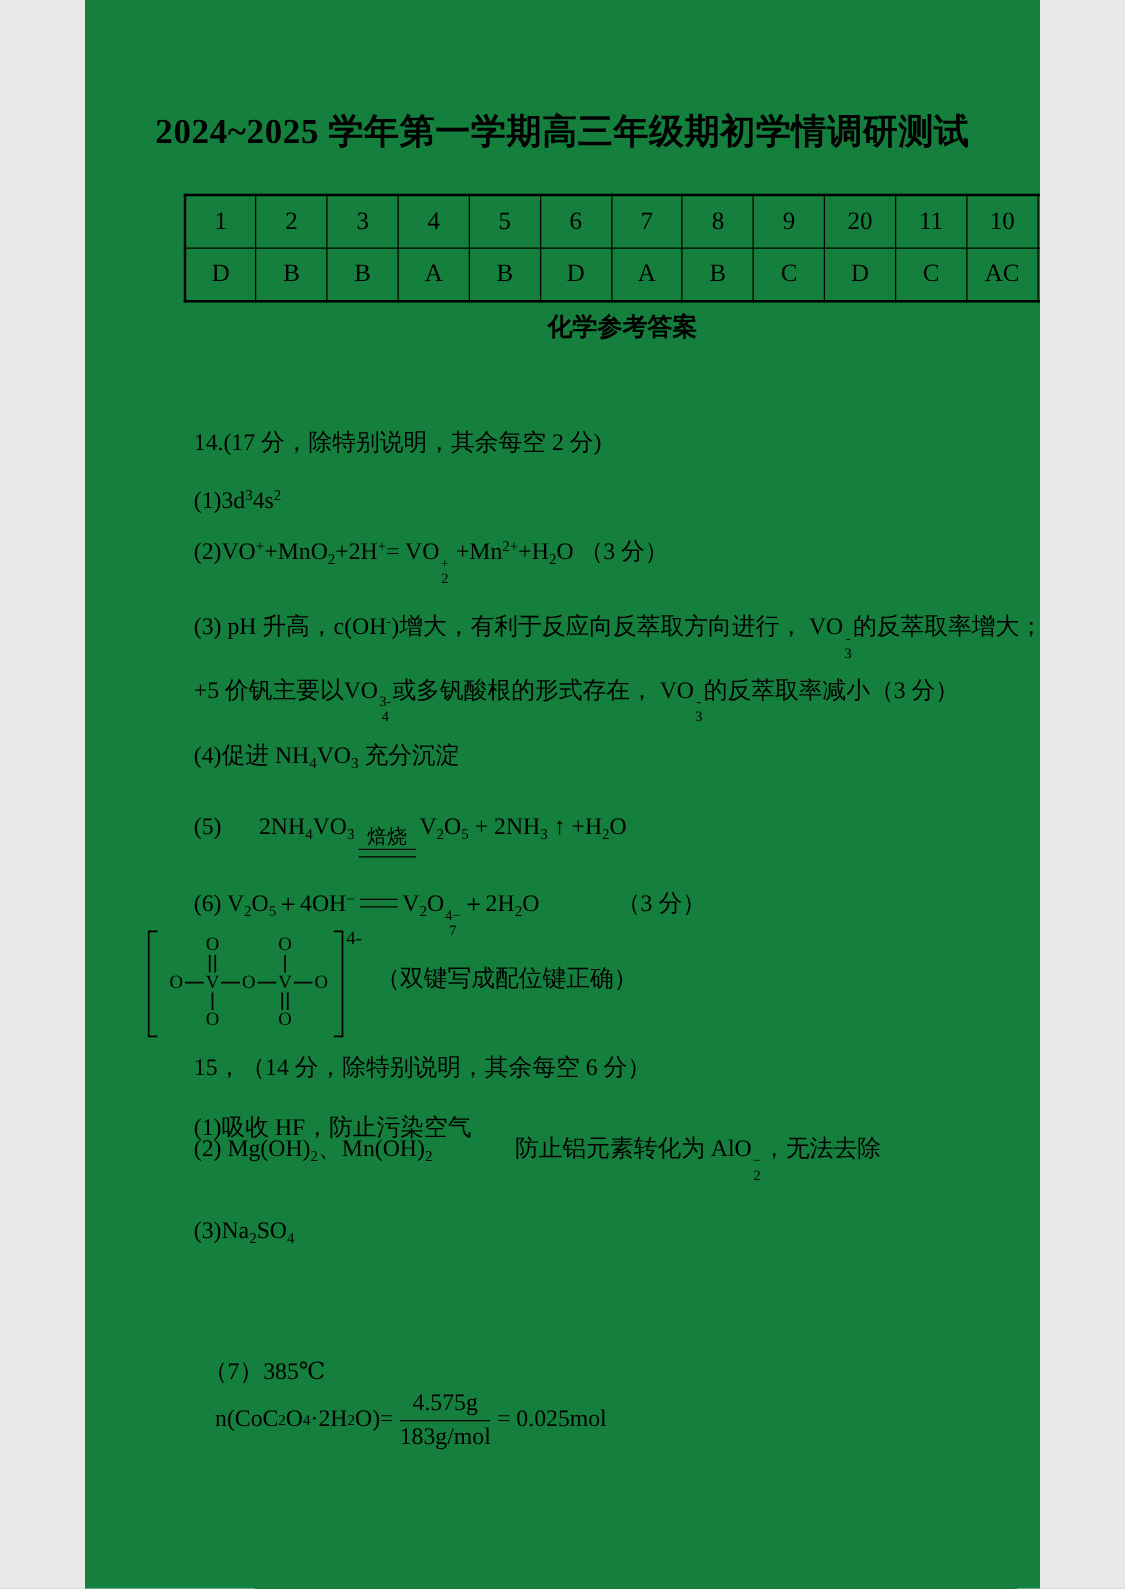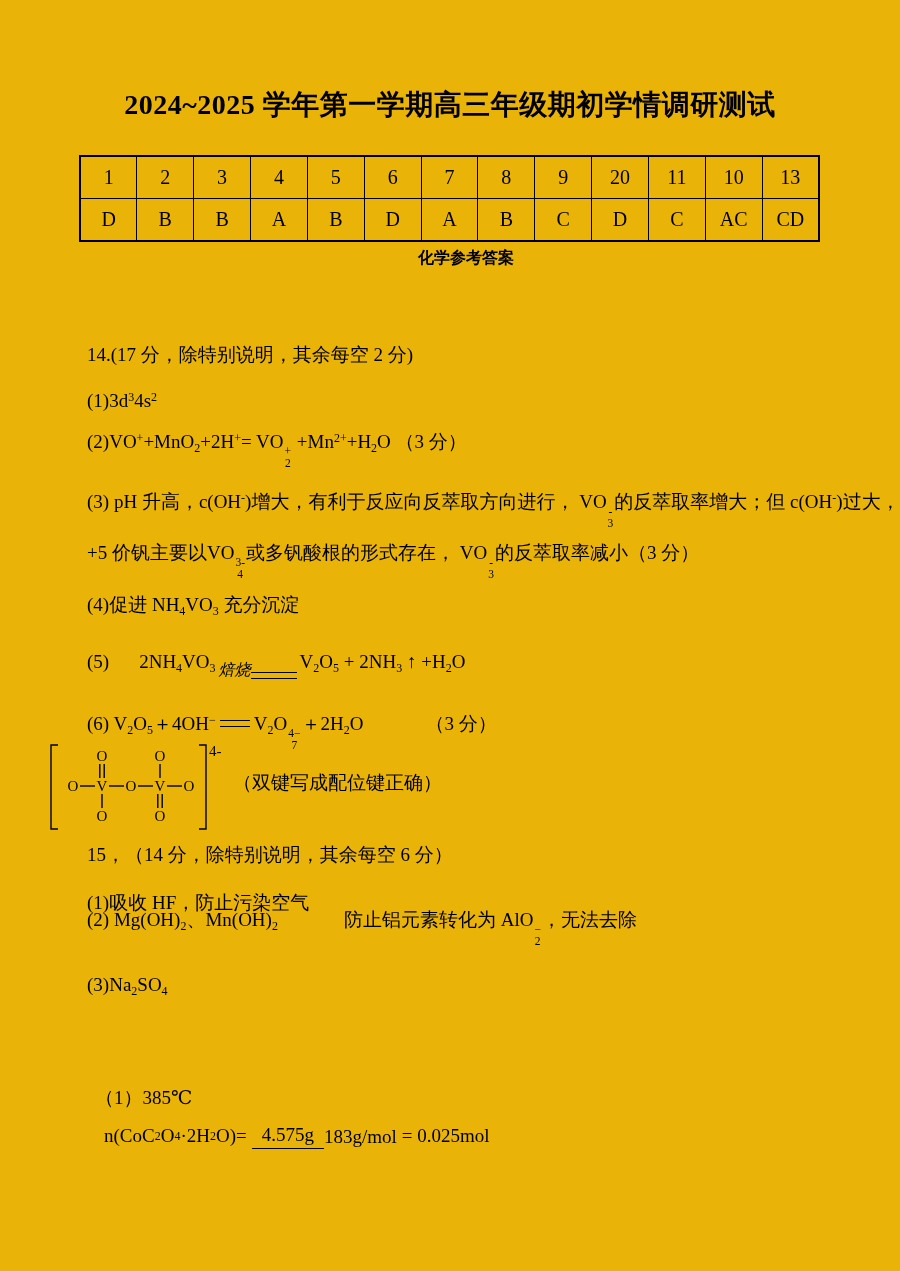--- a/index.html
+++ b/index.html
@@ -1,63 +1,63 @@
 <!DOCTYPE html>
 <html><head>
 <meta charset="utf-8">
 <style>
   html,body{margin:0;padding:0;background:#e8e8e8;}
   .page{
     position:relative;
-    width:900px;height:1271px;
+    width:764px;height:1271px;
     margin:0 auto;
-    background:#eab308;
+    background:#15803d;
     color:#000000;
     font-family:"Liberation Serif","DejaVu Serif",serif;
     font-size:19px;
     overflow:hidden;
   }
   .title{
     position:absolute;top:86px;left:0;width:100%;
     text-align:center;font-size:28px;font-weight:bold;
     white-space:nowrap;letter-spacing:0.5px;
   }
   table.answers{
     position:absolute;top:155px;left:79px;width:741px;
     border-collapse:collapse;table-layout:fixed;
     border:2px solid #000;
   }
   table.answers td{
     border:1px solid #000;text-align:center;vertical-align:middle;
     height:41px;font-size:20px;padding:0;
   }
   .subtitle{
-    position:absolute;top:248px;left:16px;width:100%;
-    text-align:center;font-size:16px;font-weight:bold;
+    position:absolute;top:248px;left:0;width:100%;
+    text-align:center;font-size:20px;font-weight:bold;padding-left:48px;
   }
   .line{position:absolute;left:47px;white-space:nowrap;line-height:1.3;margin-left:40px;}
   .sup{font-size:12px;vertical-align:6px;}
   .sub{font-size:12px;vertical-align:-4px;}
   .stk{
     display:inline-flex;flex-direction:column;align-items:center;
     font-size:11.5px;line-height:1.05;vertical-align:-7px;margin:0 1px;
   }
   .cond{
-    display:inline-flex;flex-direction:row;align-items:flex-end;
-    vertical-align:-7px;margin:0 3px;font-style:italic;
+    display:inline-flex;flex-direction:column;align-items:center;
+    vertical-align:-7px;margin:0 3px;
   }
   .cond-label{font-size:16px;line-height:1.1;}
   .dline{
     display:inline-block;width:46px;height:7px;box-sizing:border-box;
     border-top:1.5px solid #000;border-bottom:1.5px solid #000;
   }
   .eqline{vertical-align:3px;margin:0 4px;}
   .gap{display:inline-block;}
   .frac{
-    display:inline-flex;align-items:center;
+    display:inline-flex;flex-direction:column;align-items:center;
     vertical-align:middle;margin:0 5px;text-align:center;line-height:1.25;justify-content:center;
   }
   .frac .num{display:block;padding:0 10px 1px;border-bottom:1.5px solid #000;}
   .frac .den{display:block;padding-top:1px;}
   .line-eq{
     position:absolute;left:104px;top:1110px;display:flex;align-items:center;
     height:52px;white-space:nowrap;
   }
   .structure-svg{position:absolute;left:46px;top:740px;}
   .structure-svg text{
@@ -166,19 +166,19 @@
   </svg>
   <div class="structure-note">（双键写成配位键正确）</div>
 
   <div class="line" style="top:843px">15，（14 分，除特别说明，其余每空 6 分）</div>
   <div class="line" style="top:891px">(1)吸收 HF，防止污染空气</div>
   <div class="line" style="top:908px">(2) Mg(OH)<span class="sub">2</span>、Mn(OH)<span class="sub">2</span><span class="gap" style="width: 66px;"></span>防止铝元素转化为 AlO<span class="stk">
         <span class="stk-top">−</span>
         <span class="stk-bot">2</span>
       </span>，无法去除</div>
   <div class="line" style="top:973px">(3)Na<span class="sub">2</span>SO<span class="sub">4</span></div>
-  <div class="line" style="top:1086px;left:55px">（1）385℃</div>
+  <div class="line" style="top:1086px;left:55px">（7）385℃</div>
   <div class="line-eq">n(CoC<span class="sub">2</span>O<span class="sub">4</span>·2H<span class="sub">2</span>O)=<span class="frac">
         <span class="num">4.575g</span>
         <span class="den">183g/mol</span>
       </span> = 0.025mol</div>
 
 </div>
 
 </body></html>

